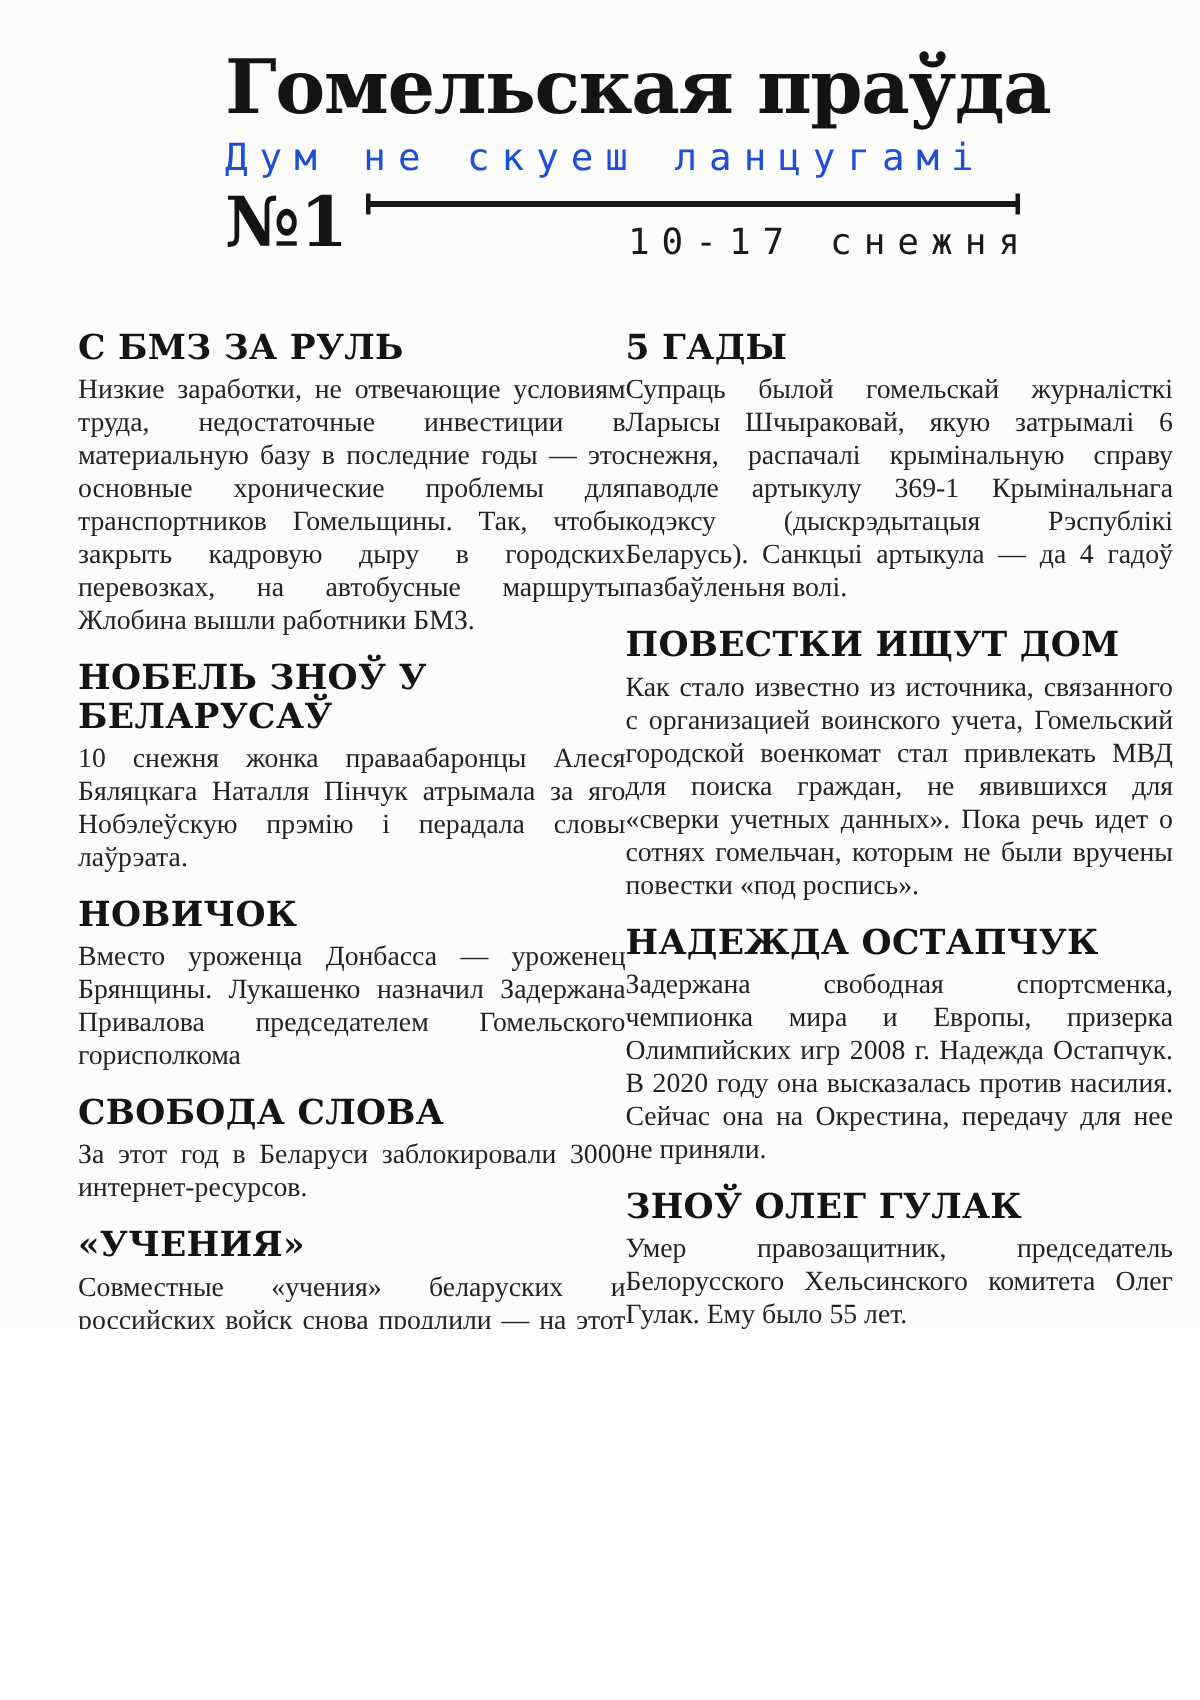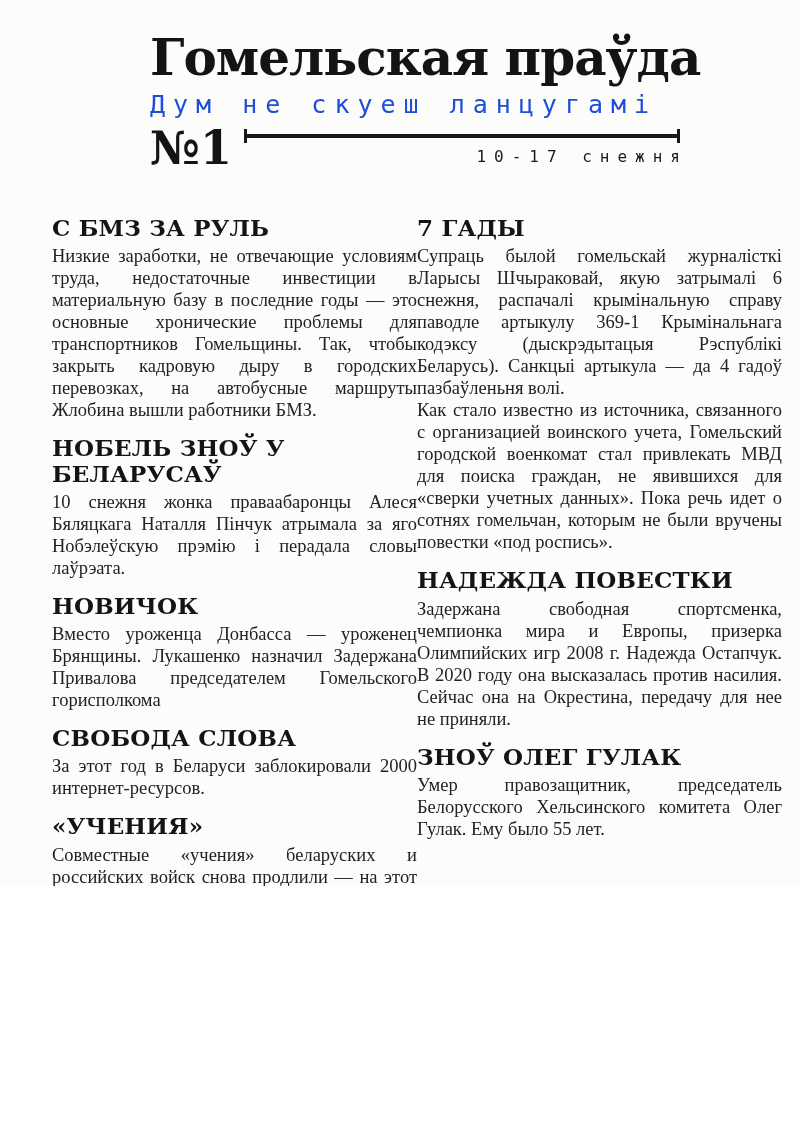--- a/index.html
+++ b/index.html
@@ -72,21 +72,21 @@
     width: 3px;
     height: 14px;
     background: #171717;
   }
   .masthead-rule::before { left: 0; }
   .masthead-rule::after  { right: 0; }
   .issue-date {
     margin-top: 9px;
     text-align: right;
     font-family: "DejaVu Sans Mono", "Liberation Mono", monospace;
-    font-size: 16px;
+    font-size: 24px;
     letter-spacing: 8px;
     margin-right: -8px;
     color: #1a1a1a;
     white-space: nowrap;
   }
 
   
   .columns {
     display: flex;
     padding: 0 18px 0 52px;
@@ -159,38 +159,39 @@
       <article class="article">
         <h2 class="headline">НОБЕЛЬ ЗНОЎ У БЕЛАРУСАЎ</h2>
         <p class="article-body">10 снежня жонка праваабаронцы Алеся Бяляцкага Наталля Пінчук атрымала за яго Нобэлеўскую прэмію і перадала словы лаўрэата.</p>
       </article>
       <article class="article">
         <h2 class="headline">НОВИЧОК</h2>
         <p class="article-body">Вместо уроженца Донбасса — уроженец Брянщины. Лукашенко назначил Задержана Привалова председателем Гомельского горисполкома</p>
       </article>
       <article class="article">
         <h2 class="headline">СВОБОДА СЛОВА</h2>
-        <p class="article-body">За этот год в Беларуси заблокировали 2000 интернет-ресурсов.</p>
+        <p class="article-body">За этот год в Беларуси заблокировали 3000 интернет-ресурсов.</p>
       </article>
       <article class="article">
         <h2 class="headline">«УЧЕНИЯ»</h2>
         <p class="article-body">Совместные «учения» беларуских и российских войск снова продлили — на этот раз до 26 декабря. Их продляют, начиная с апреля (то есть уже 34 недели).</p>
       </article>
     </section>
 
     <section class="col">
       <article class="article">
-        <h2 class="headline">7 ГАДЫ</h2>
+        <h2 class="headline">5 ГАДЫ</h2>
         <p class="article-body">Супраць былой гомельскай журналісткі Ларысы Шчыраковай, якую затрымалі 6 снежня, распачалі крымінальную справу паводле артыкулу 369-1 Крымінальнага кодэксу (дыскрэдытацыя Рэспублікі Беларусь). Санкцыі артыкула — да 4 гадоў пазбаўленьня волі.</p>
       </article>
       <article class="article">
+        <h2 class="headline">ПОВЕСТКИ ИЩУТ ДОМ</h2>
         <p class="article-body">Как стало известно из источника, связанного с организацией воинского учета, Гомельский городской военкомат стал привлекать МВД для поиска граждан, не явившихся для «сверки учетных данных». Пока речь идет о сотнях гомельчан, которым не были вручены повестки «под роспись».</p>
       </article>
       <article class="article">
-        <h2 class="headline">НАДЕЖДА ПОВЕСТКИ</h2>
+        <h2 class="headline">НАДЕЖДА ОСТАПЧУК</h2>
         <p class="article-body">Задержана свободная спортсменка, чемпионка мира и Европы, призерка Олимпийских игр 2008 г. Надежда Остапчук. В 2020 году она высказалась против насилия. Сейчас она на Окрестина, передачу для нее не приняли.</p>
       </article>
       <article class="article">
         <h2 class="headline">ЗНОЎ ОЛЕГ ГУЛАК</h2>
         <p class="article-body">Умер правозащитник, председатель Белорусского Хельсинского комитета Олег Гулак. Ему было 55 лет.</p>
       </article>
     </section>
 
   </main>
 

